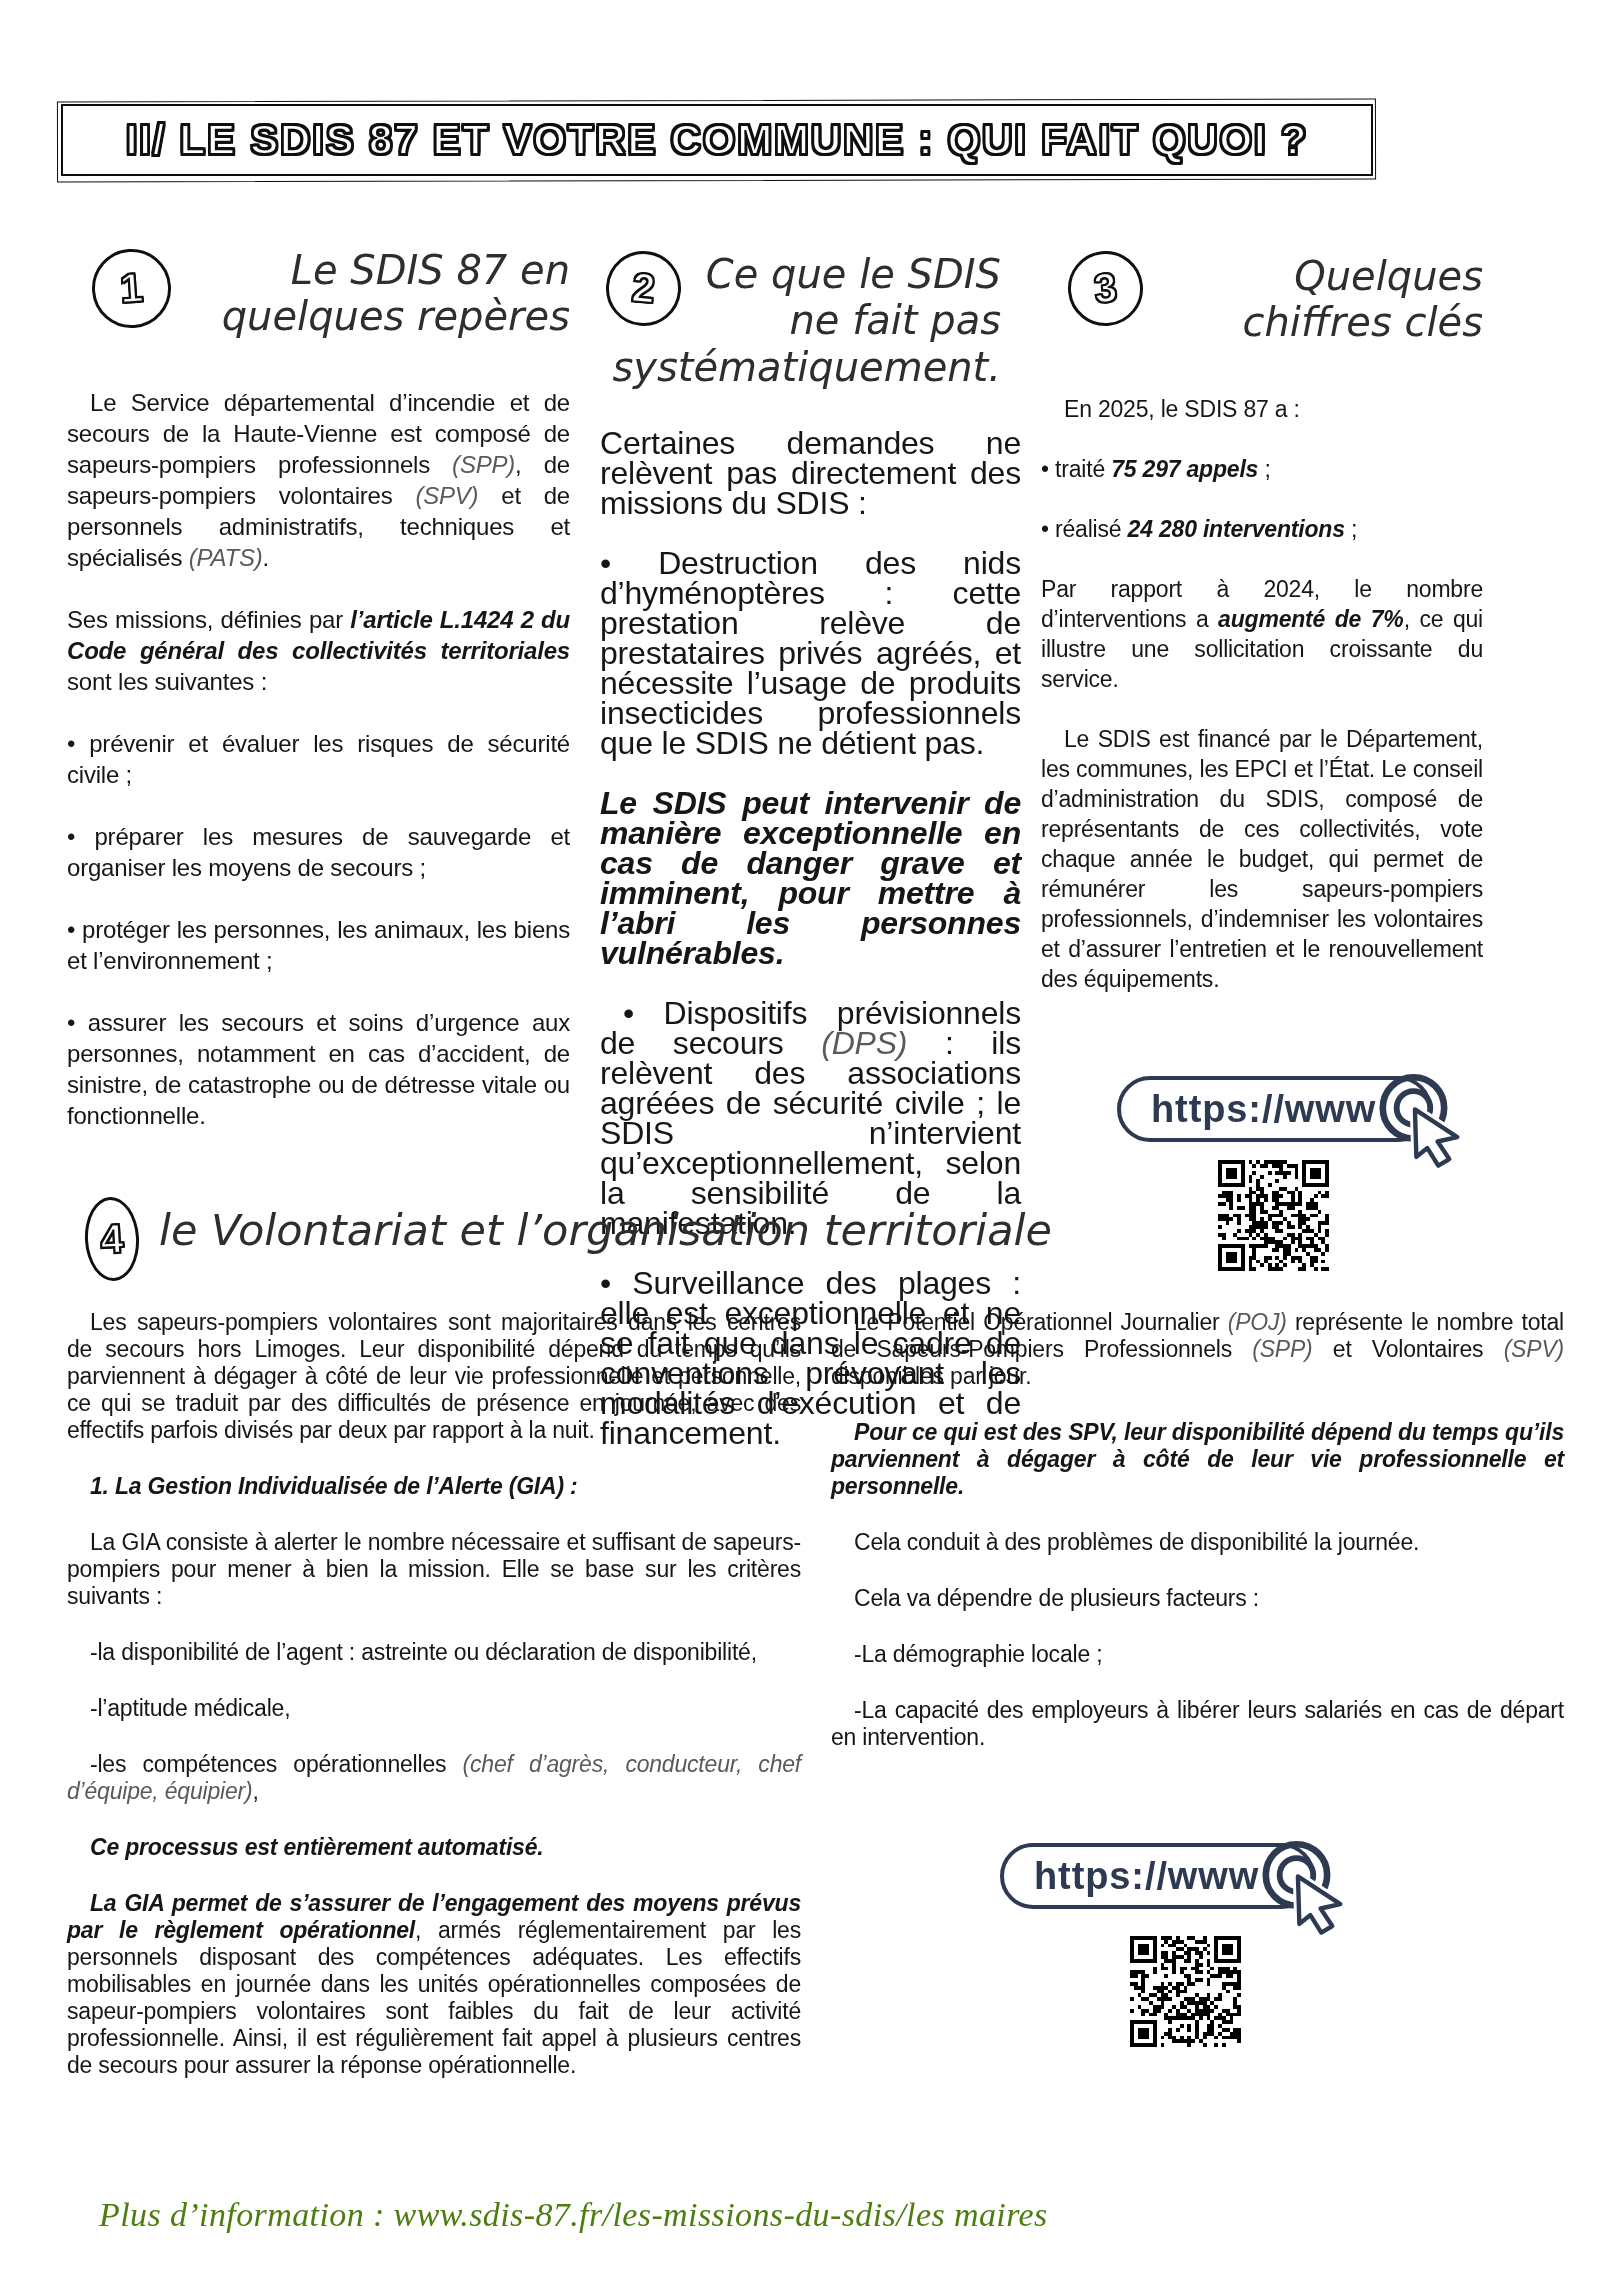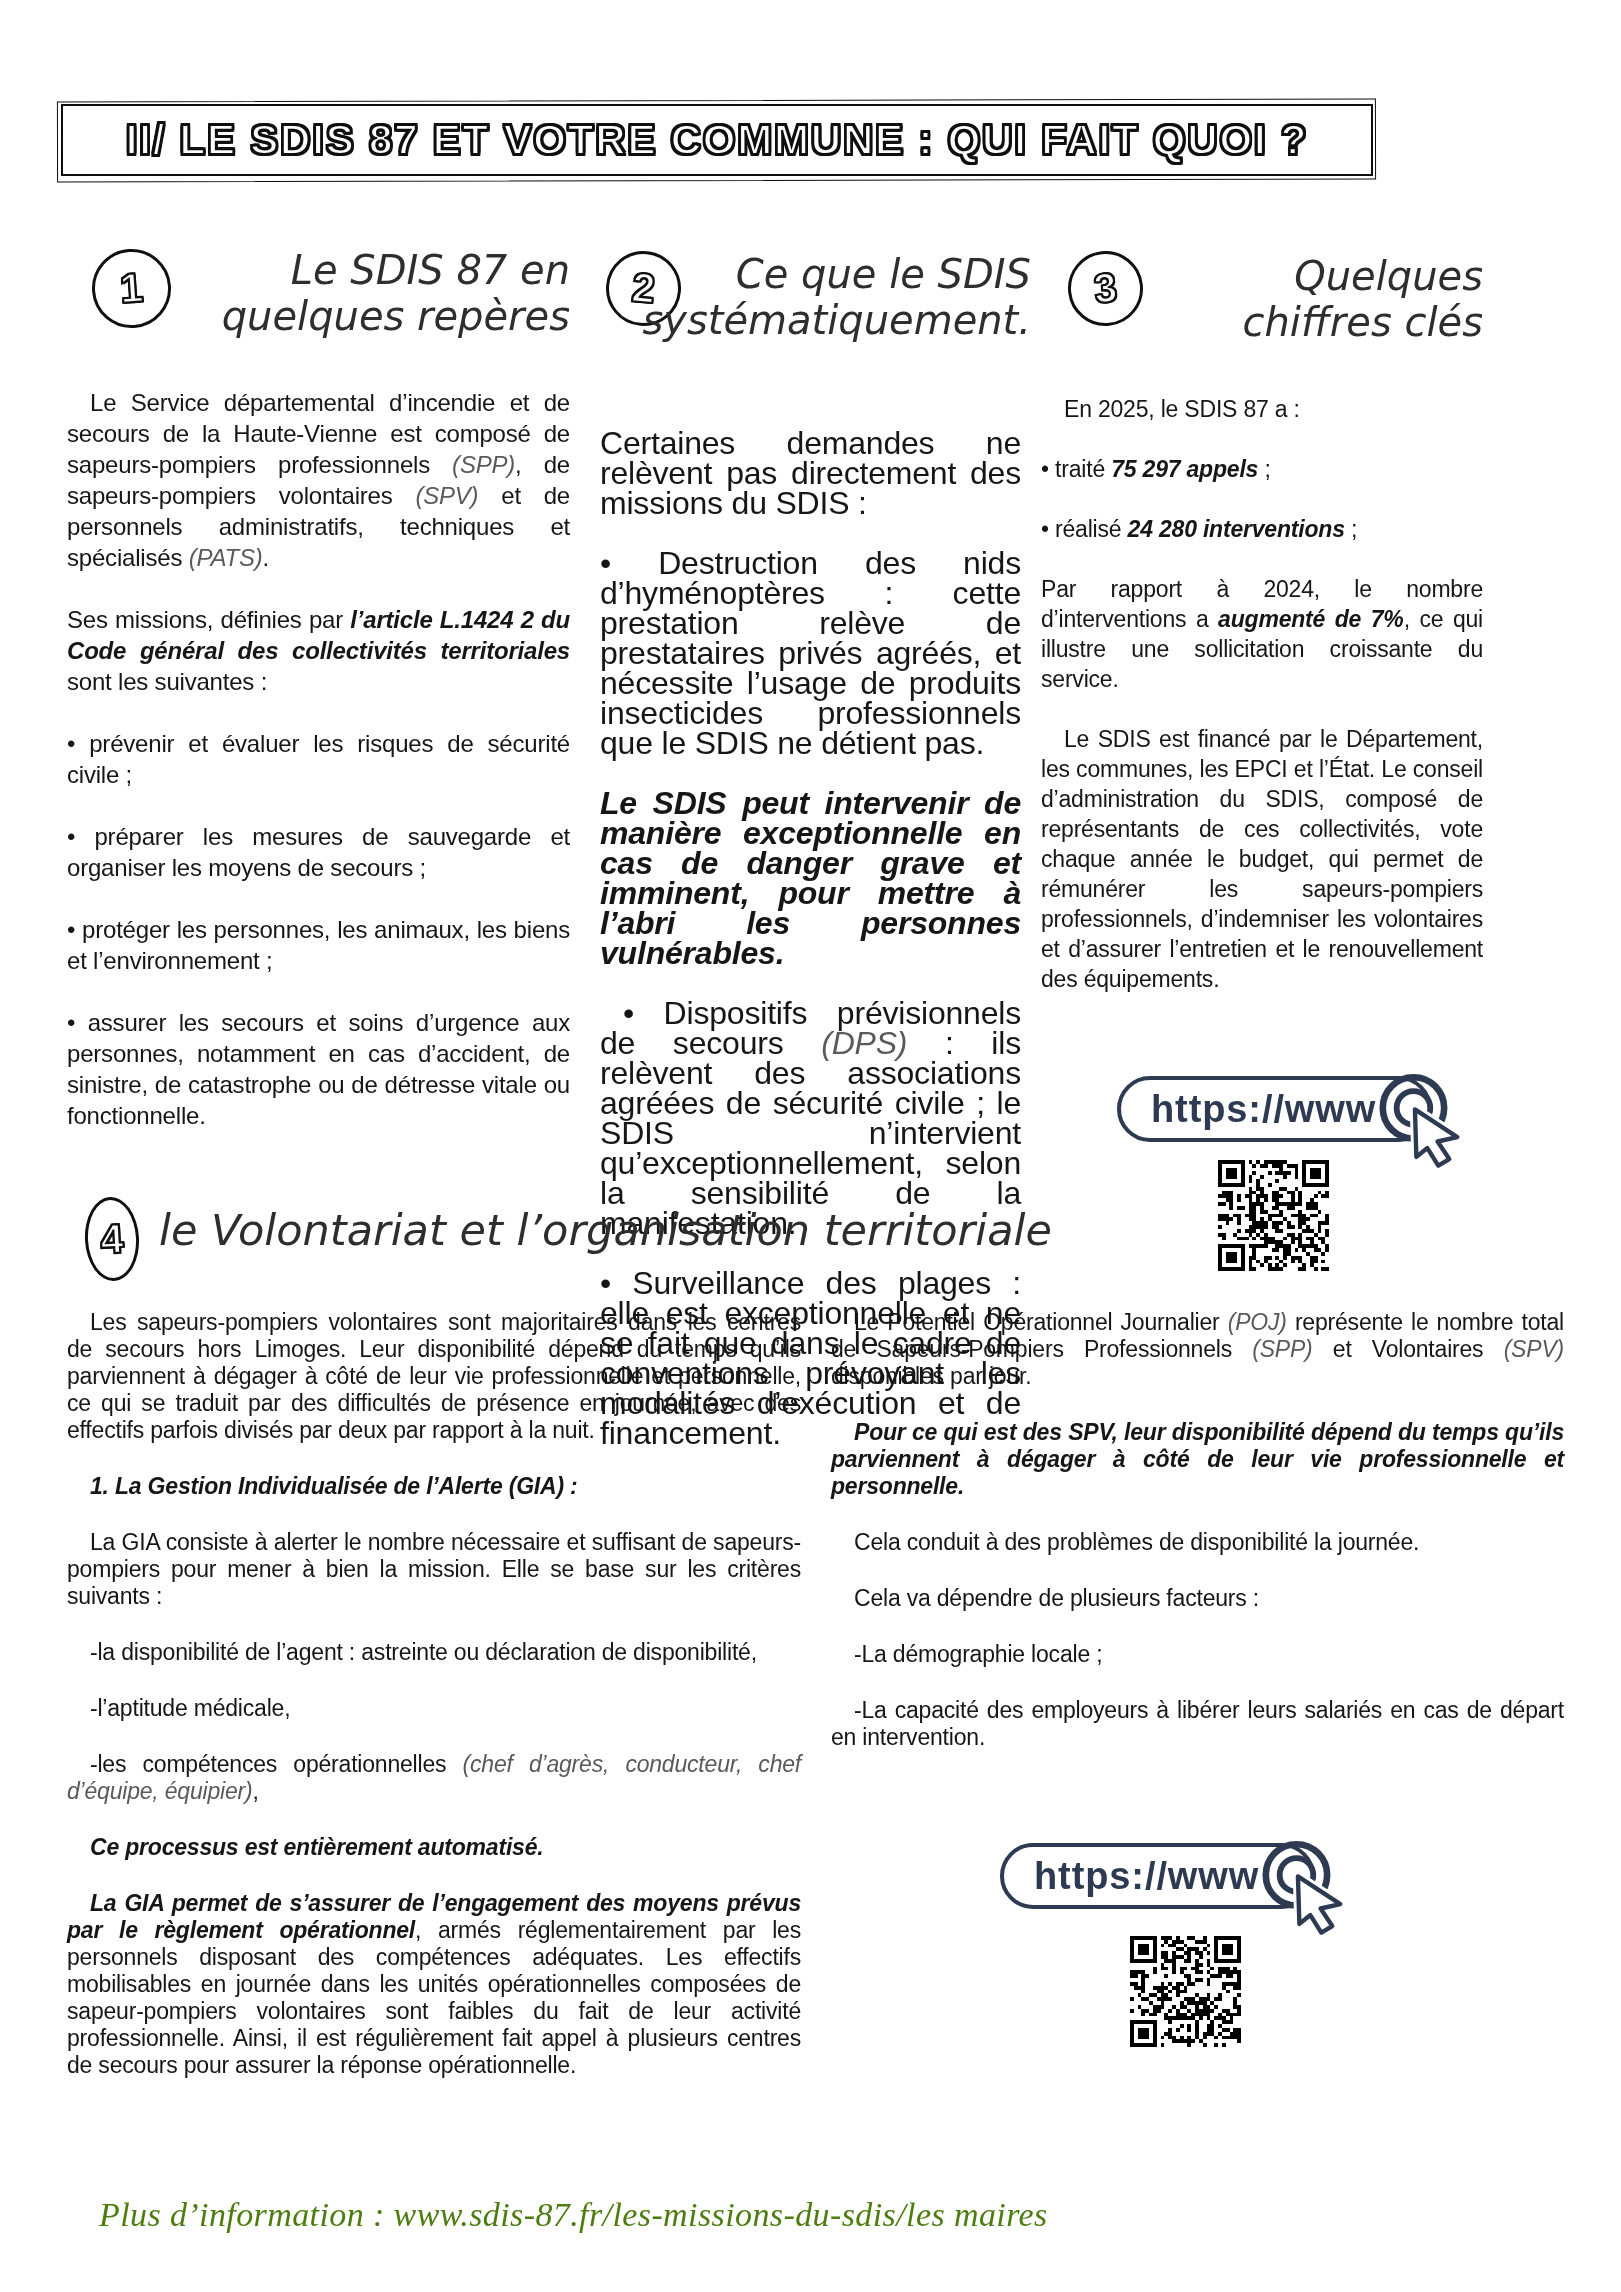--- a/index.html
+++ b/index.html
@@ -40,21 +40,21 @@
   .c3{left:1068px;top:251px;width:75px;height:75px;transform:rotate(-6deg);}
   .c4{left:85px;top:1197px;width:54px;height:84px;transform:rotate(-3deg);}
 
   
   .colhead{
     position:absolute;font-family:"DejaVu Sans","Liberation Sans",sans-serif;
     font-style:italic;font-weight:200;color:#2e2e2e;text-align:right;
     line-height:1.16;font-size:40px;
   }
   .h1{left:188px;top:247px;width:382px;}
-  .h2{left:594px;top:251px;width:437px;}
+  .h2{left:564px;top:251px;width:437px;}
   .h3{left:1111px;top:253px;width:372px;}
   .h4{
     position:absolute;left:159px;top:1207px;width:1075px;text-align:left;
     font-family:"DejaVu Sans","Liberation Sans",sans-serif;
     font-style:italic;font-weight:200;color:#2e2e2e;font-size:43px;line-height:1.1;
   }
 
   
   .colbody{position:absolute;text-align:justify;letter-spacing:-0.2px;}
   .b1{left:67px;top:387px;width:503px;font-size:24px;line-height:31px;}
@@ -118,20 +118,21 @@
       <p class="para"><span>• préparer les mesures de sauvegarde et organiser les moyens de secours ;</span></p>
       <p class="para"><span>• protéger les personnes, les animaux, les biens et l’environnement ;</span></p>
       <p class="para"><span>• assurer les secours et soins d’urgence aux personnes, notamment en cas d’accident, de sinistre, de catastrophe ou de détresse vitale ou fonctionnelle.</span></p>
     </div>
 
   <div class="circle c2">
     <span class="num">2</span>
   </div>
   <div class="colhead h2">
       <div>Ce que le SDIS</div>
+      <div>ne fait pas</div>
       <div>systématiquement.</div>
     </div>
   <div class="colbody b2">
       <p class="para"><span>Certaines demandes ne relèvent pas directement des missions du SDIS :</span></p>
       <p class="para"><span>•  Destruction des nids d’hyménoptères : cette prestation relève de prestataires privés agréés, et nécessite l’usage de produits insecticides professionnels que le SDIS ne détient pas.</span></p>
       <p class="para"><span class="seg-bi">Le SDIS peut intervenir de manière exceptionnelle en cas de danger grave et imminent, pour mettre à l’abri les personnes vulnérables.</span></p>
       <p class="para ind"><span>• Dispositifs prévisionnels de secours </span><span class="seg-ig">(DPS)</span><span> : ils relèvent des associations agréées de sécurité civile ; le SDIS n’intervient qu’exceptionnellement, selon la sensibilité de la manifestation.</span></p>
       <p class="para"><span>•  Surveillance des plages : elle est exceptionnelle et ne se fait que dans le cadre de conventions prévoyant les modalités d’exécution et de financement.</span></p>
     </div>
 

